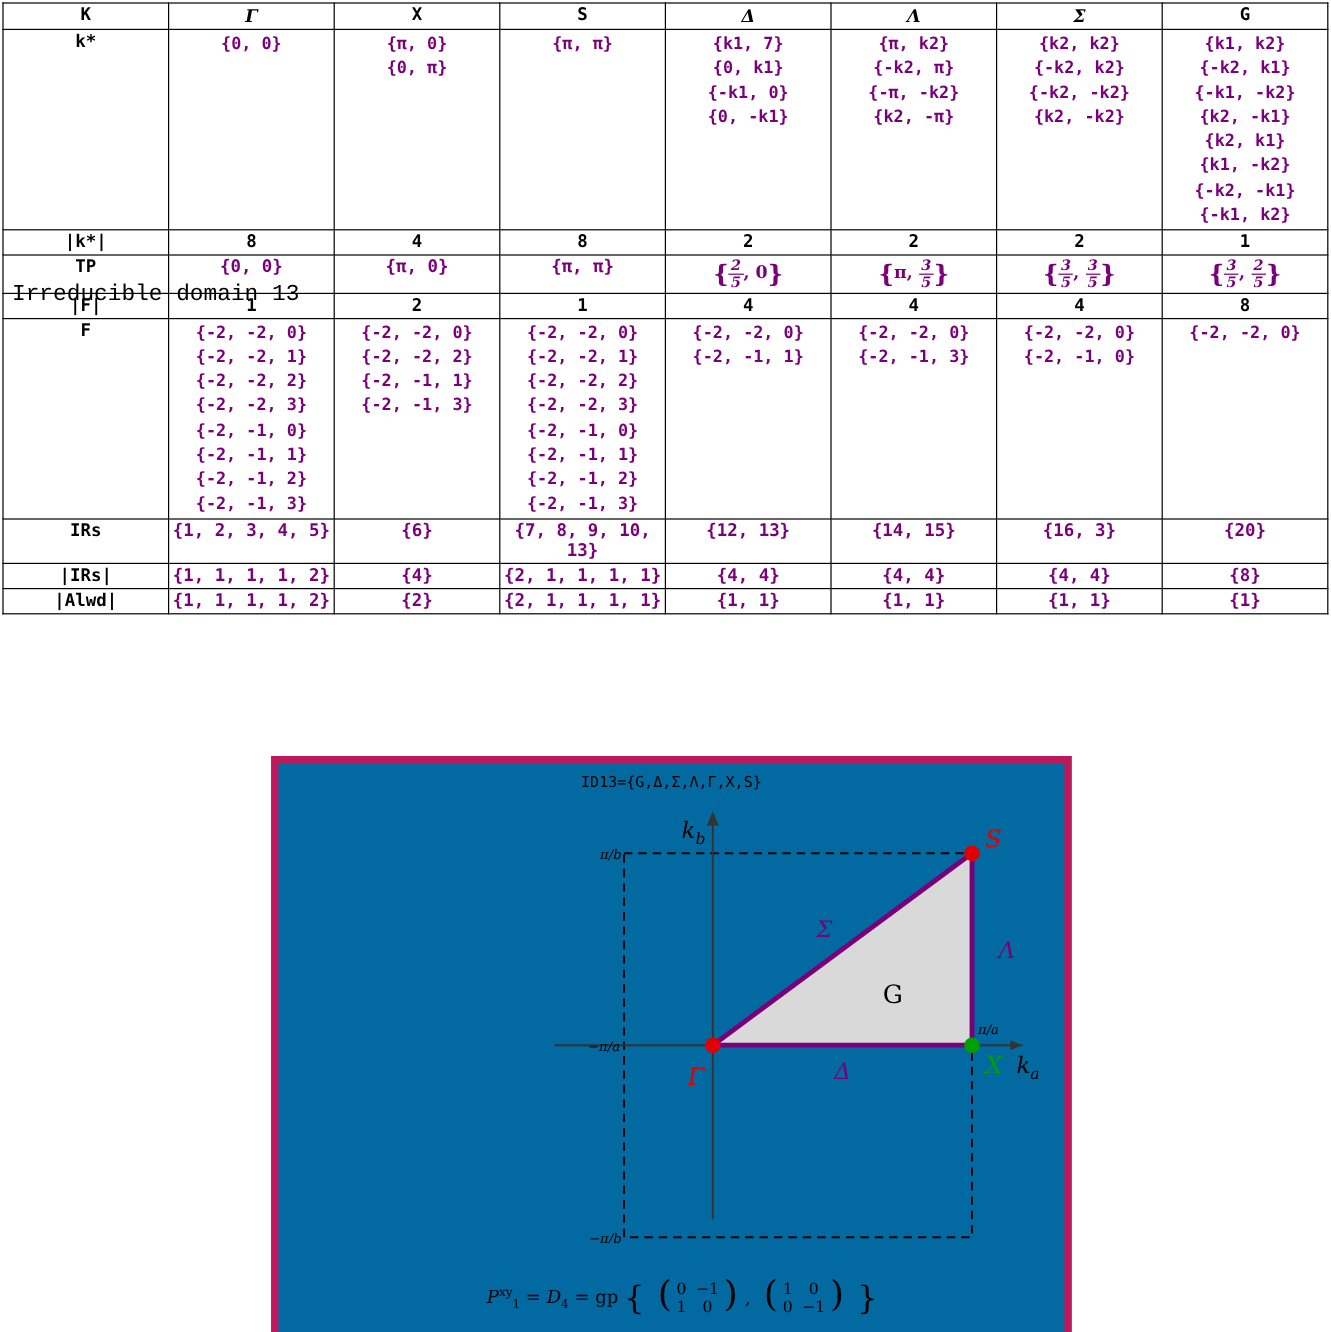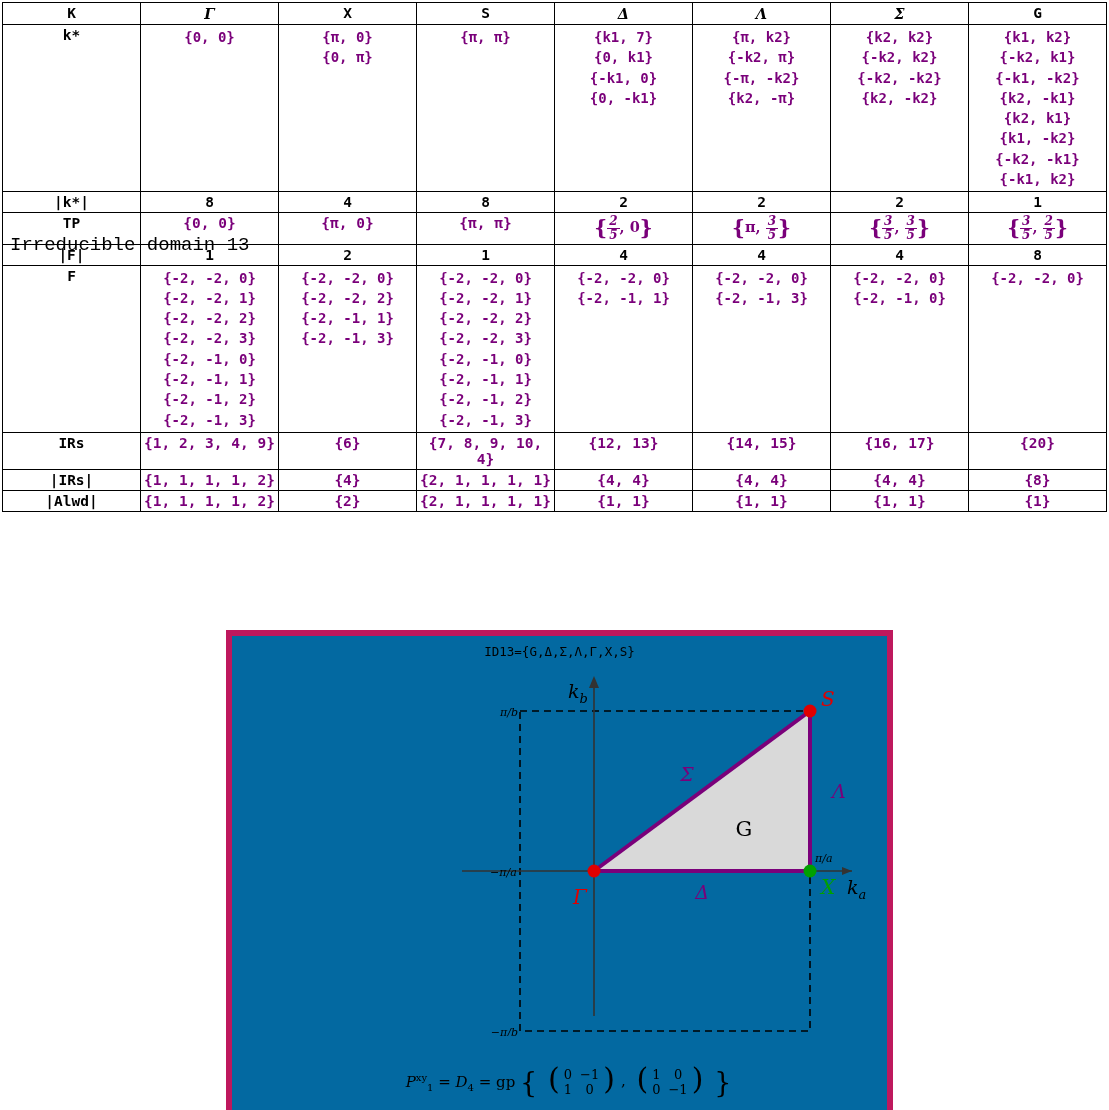--- a/index.html
+++ b/index.html
@@ -184,26 +184,26 @@
           <div class="purpleset">{-2, -2, 0}</div>
           <div class="purpleset">{-2, -1, 0}</div>
         </td>
         <td class="cellstack">
           <div class="purpleset">{-2, -2, 0}</div>
         </td>
       </tr>
 
       <tr class="midrow">
         <td class="rowlabel">IRs</td>
-        <td class="purpleset">{1, 2, 3, 4, 9}</td>
+        <td class="purpleset">{1, 2, 3, 4, 5}</td>
         <td class="purpleset">{6}</td>
-        <td class="purpleset">{7, 8, 9, 10, 4}</td>
+        <td class="purpleset">{7, 8, 9, 10, 13}</td>
         <td class="purpleset">{12, 13}</td>
         <td class="purpleset">{14, 15}</td>
-        <td class="purpleset">{16, 17}</td>
+        <td class="purpleset">{16, 3}</td>
         <td class="purpleset">{20}</td>
       </tr>
 
       <tr class="midrow">
         <td class="rowlabel">|IRs|</td>
         <td class="purpleset">{1, 1, 1, 1, 2}</td>
         <td class="purpleset">{4}</td>
         <td class="purpleset">{2, 1, 1, 1, 1}</td>
         <td class="purpleset">{4, 4}</td>
         <td class="purpleset">{4, 4}</td>

